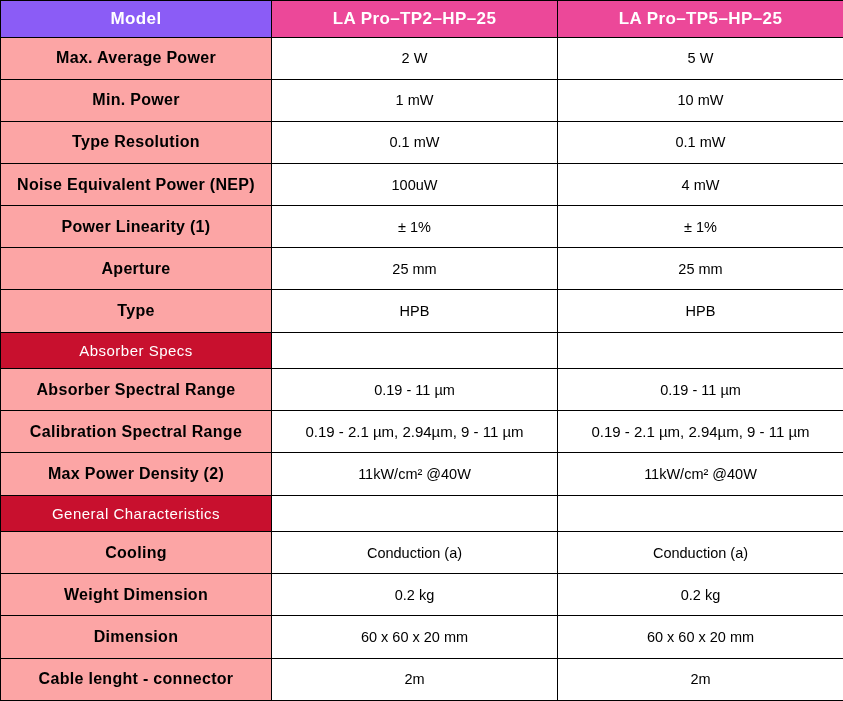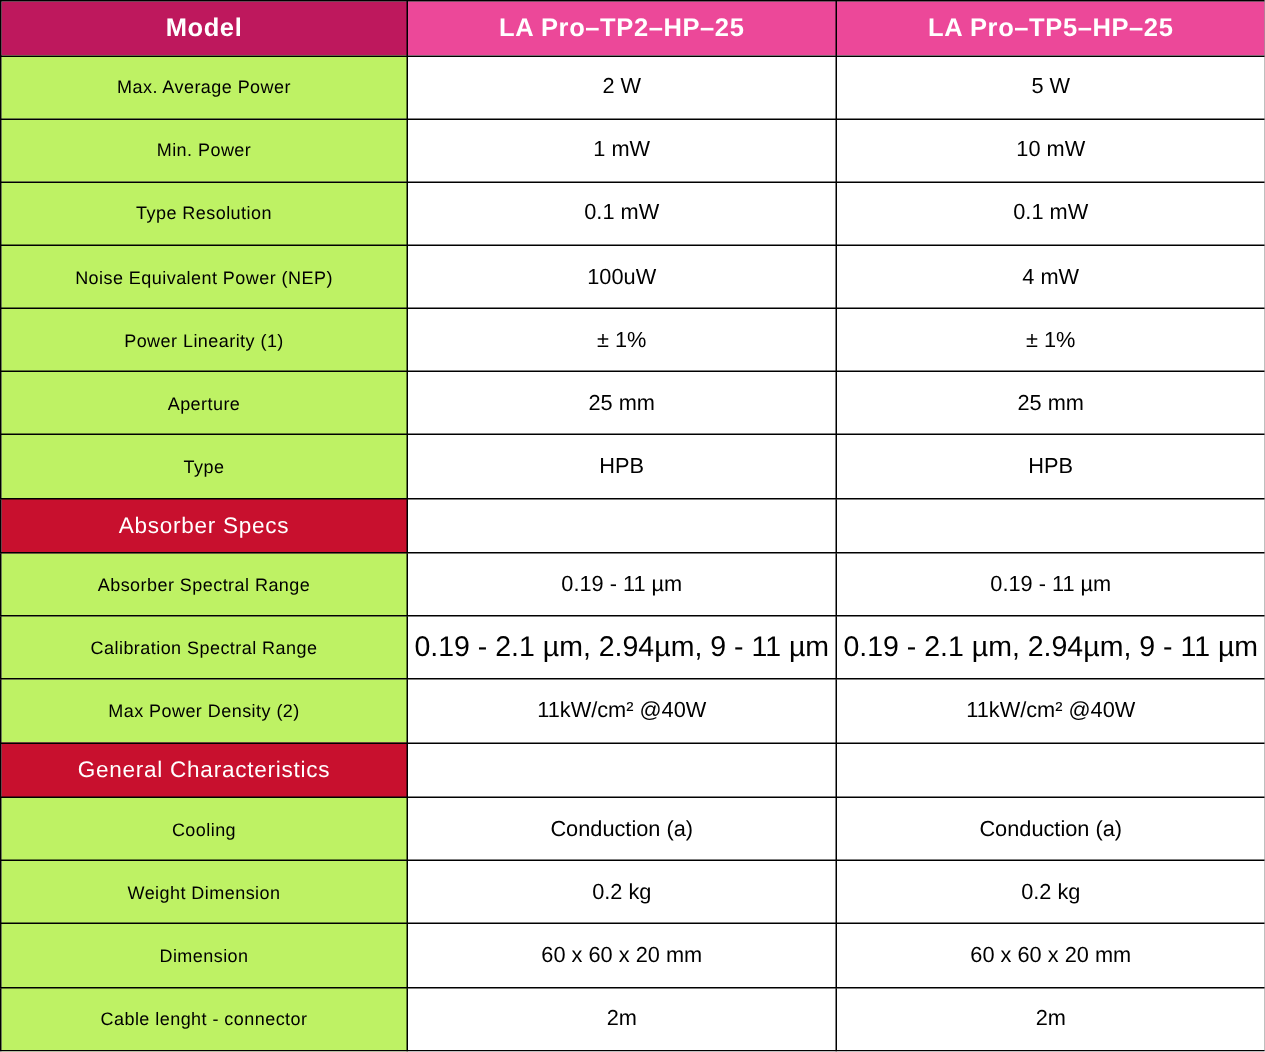--- a/index.html
+++ b/index.html
@@ -34,51 +34,51 @@
   
   tr.header-row td {
     background: #ec4899;
     color: #ffffff;
     font-weight: bold;
     font-size: 17px;
     letter-spacing: 0.4px;
     height: 33px;
   }
   tr.header-row td.label-cell {
-    background: #be185d;
+    background: #8b5cf6;
   }
 
   
   tr.section-row td.label-cell {
     background: #C8102E;
     color: #ffffff;
     font-weight: normal;
     font-size: 15px;
     letter-spacing: 0.5px;
   }
   tr.section-row td.value-cell {
     background: #ffffff;
   }
 
   
   td.label-cell {
-    background: #bef264;
+    background: #fca5a5;
     color: #000000;
-    font-weight: normal;
-    font-size: 12px;
+    font-weight: bold;
+    font-size: 16px;
     letter-spacing: 0.3px;
   }
   td.value-cell {
     background: #ffffff;
     color: #000000;
     font-weight: normal;
     font-size: 14.5px;
   }
   td.value-cell.small {
-    font-size: 19px;
+    font-size: 15px;
   }
   tr.data-row td { height: 38px; }
   tr.section-row td { height: 33px; }
 </style>
 </head>
 <body>
 
 <table id="spec-table">
   <colgroup>
     <col class="c0">

